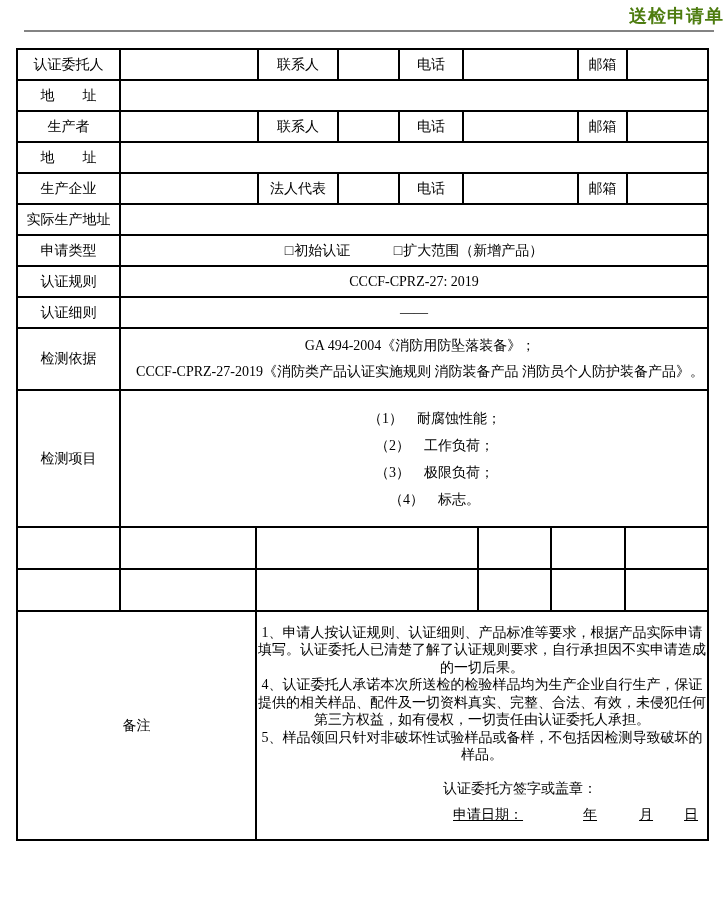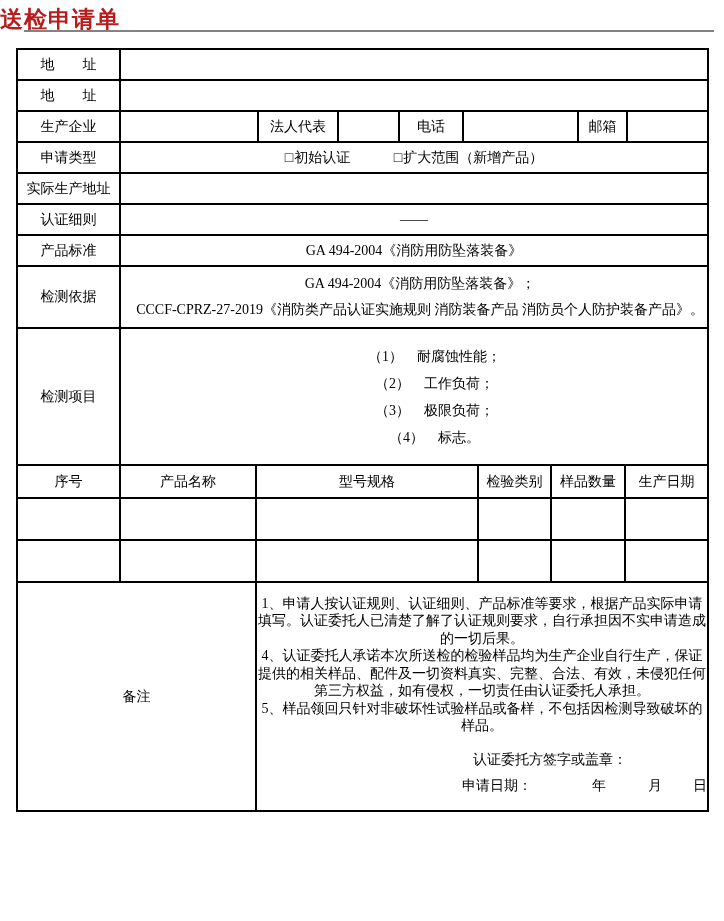--- a/index.html
+++ b/index.html
@@ -1,22 +1,22 @@
 <!DOCTYPE html>
 <html><head>
 <meta charset="utf-8">
 <style>
   html,body{margin:0;padding:0;}
   body{
     width:724px;height:921px;background:#ffffff;position:relative;
     font-family:"Liberation Serif","DejaVu Serif",serif;color:#000;overflow:hidden;
   }
   .doc-title{
-    position:absolute;top:4px;left:0;width:724px;text-align:left;
-    font-size:23px;font-weight:bold;color:#b91c1c;letter-spacing:1px;
+    position:absolute;top:4px;left:0;width:724px;text-align:right;
+    font-size:18px;font-weight:bold;color:#4d7c0f;letter-spacing:1px;
   }
   .title-rule{
     position:absolute;top:30px;left:24px;width:690px;height:2px;background:#838383;
   }
   .qr-fragment{
     position:absolute;top:0;left:676px;width:34px;height:6px;overflow:hidden;
   }
   table.form{
     position:absolute;top:48px;left:16px;
     border-collapse:collapse;table-layout:fixed;width:691px;
@@ -25,22 +25,22 @@
     border:2px solid #000;font-size:14px;padding:0;overflow:hidden;
     vertical-align:middle;text-align:center;line-height:1.25;
   }
   td.lbl{text-align:center;}
   td.left{text-align:left;padding-left:8px;padding-right:6px;}
   .two-line div{line-height:26px;padding-left:12px;}
   .items div{line-height:27px;margin-left:41px;}
   td.remark-cell{vertical-align:top;text-align:left;padding:8px 6px 0 8px;line-height:25px;}
   .remark-para{margin:0;}
   .sig-block{margin-top:12px;}
-  .sig-line1{text-align:right;padding-right:80px;line-height:25px;}
-  .sig-line2{text-align:right;padding-right:0;line-height:27px;}
+  .sig-line1{text-align:right;padding-right:110px;line-height:25px;}
+  .sig-line2{text-align:right;padding-right:9px;line-height:27px;text-decoration:underline;}
   .sig-year{margin-left:60px;}
   .sig-month{margin-left:42px;}
   .sig-day{margin-left:31px;}
   .opt2{margin-left:40px;}
   .chk{margin-right:1px;}
 </style>
 </head>
 <body>
 
 <div class="doc-title">送检申请单</div>
@@ -59,93 +59,105 @@
       <col style="width:64px">
     <col style="width:15px">
       <col style="width:73px">
       <col style="width:27px">
     <col style="width:47px">
       <col style="width:2px">
       <col style="width:81px">
   </colgroup>
 
   <tbody>
+      <tr style="height:31px">
+    <td class="lbl">认证委托人</td>
+    <td colspan="2"></td>
+    <td class="lbl">联系人</td>
+    <td></td>
+    <td class="lbl">电话</td>
+    <td colspan="3"></td>
+    <td colspan="2" class="lbl">邮箱</td>
+    <td></td>
+  </tr>
 
   <tr style="height:31px">
     <td class="lbl">地　　址</td>
     <td colspan="11"></td>
   </tr>
 
+  <tr style="height:31px">
+    <td class="lbl">生产者</td>
+    <td colspan="2"></td>
+    <td class="lbl">联系人</td>
+    <td></td>
+    <td class="lbl">电话</td>
+    <td colspan="3"></td>
+    <td colspan="2" class="lbl">邮箱</td>
+    <td></td>
+  </tr>
 
   <tr style="height:31px">
     <td class="lbl">地　　址</td>
     <td colspan="11"></td>
   </tr>
 
   <tr style="height:31px">
     <td class="lbl">生产企业</td>
     <td colspan="2"></td>
     <td class="lbl">法人代表</td>
     <td></td>
     <td class="lbl">电话</td>
     <td colspan="3"></td>
     <td colspan="2" class="lbl">邮箱</td>
     <td></td>
   </tr>
 
   <tr style="height:31px">
+    <td class="lbl">实际生产地址</td>
+    <td colspan="11"></td>
+  </tr>
+
+  <tr style="height:31px">
     <td class="lbl">申请类型</td>
     <td colspan="11">
       <span><span class="chk">□</span><span>初始认证</span></span>
       <span class="opt2"><span class="chk">□</span><span>扩大范围（新增产品）</span></span>
     </td>
   </tr>
 
   <tr style="height:31px">
-    <td class="lbl">实际生产地址</td>
-    <td colspan="11"></td>
+    <td class="lbl">认证规则</td>
+    <td colspan="11">CCCF-CPRZ-27: 2019</td>
   </tr>
-
 
   <tr style="height:31px">
     <td class="lbl">认证细则</td>
     <td colspan="11">——</td>
   </tr>
 
-  <tr style="height:31px">
-    <td class="lbl">产品标准</td>
-    <td colspan="11">GA 494-2004《消防用防坠落装备》</td>
-  </tr>
 
   <tr style="height:62px">
     <td class="lbl">检测依据</td>
     <td colspan="11" class="left two-line">
       <div>GA 494-2004《消防用防坠落装备》；</div>
       <div>CCCF-CPRZ-27-2019《消防类产品认证实施规则 消防装备产品 消防员个人防护装备产品》。</div>
     </td>
   </tr>
 
   <tr style="height:137px">
     <td class="lbl">检测项目</td>
     <td colspan="11" class="left items">
       <div>（1）　耐腐蚀性能；</div>
       <div>（2）　工作负荷；</div>
       <div>（3）　极限负荷；</div>
       <div>（4）　标志。</div>
     </td>
   </tr>
 
-  <tr style="height:33px">
-    <td class="lbl">序号</td>
-    <td class="lbl">产品名称</td>
-    <td colspan="5" class="lbl">型号规格</td>
-    <td class="lbl">检验类别</td>
-    <td colspan="2" class="lbl">样品数量</td>
-    <td colspan="2" class="lbl">生产日期</td>
-  </tr>
 
   <tr style="height:42px">
     <td></td>
     <td></td>
     <td colspan="5"></td>
     <td></td>
     <td colspan="2"></td>
     <td colspan="2"></td>
   </tr>
 

